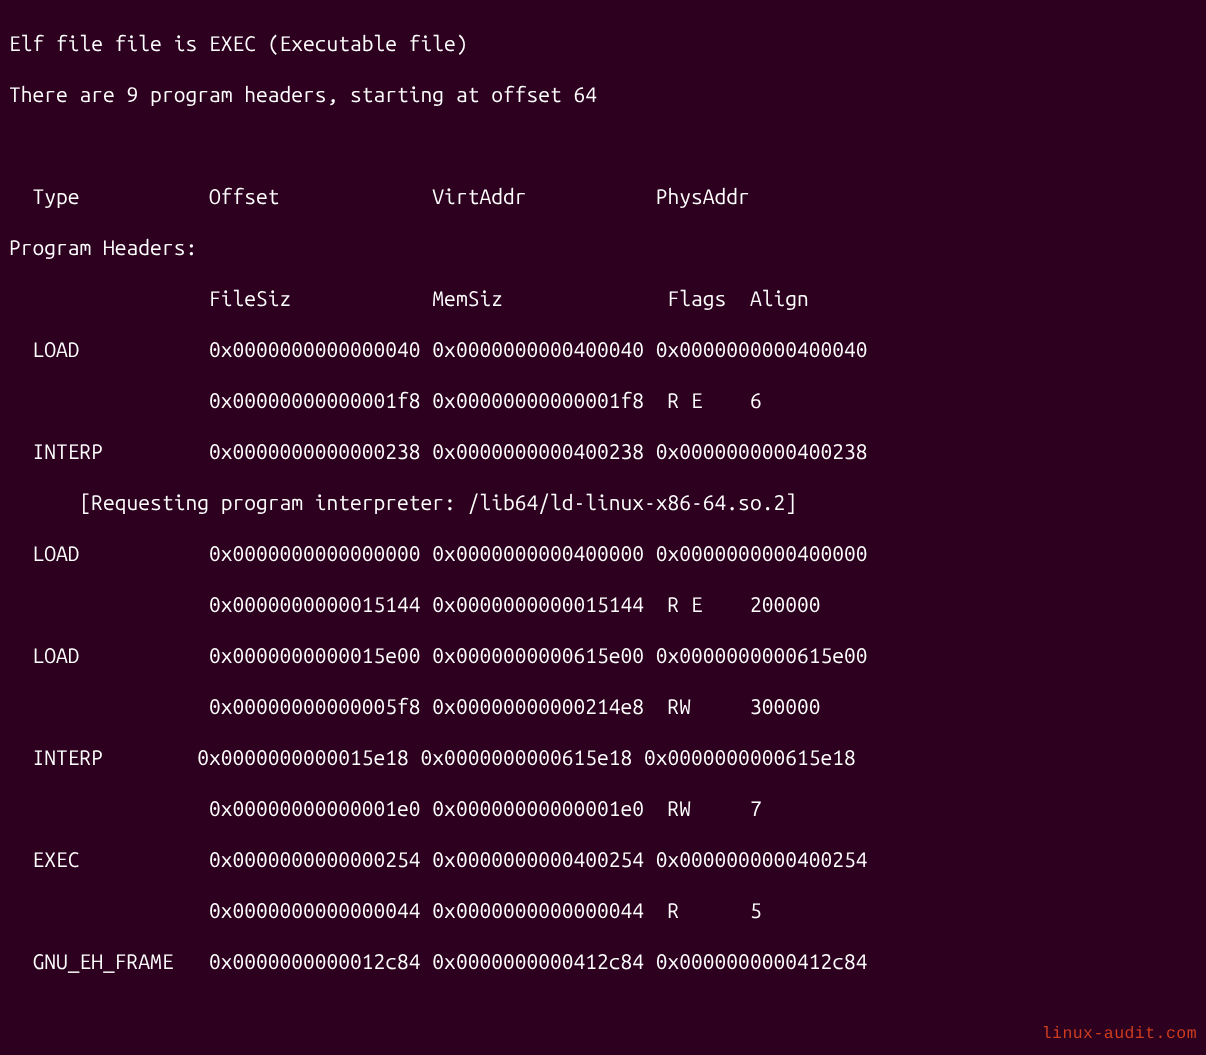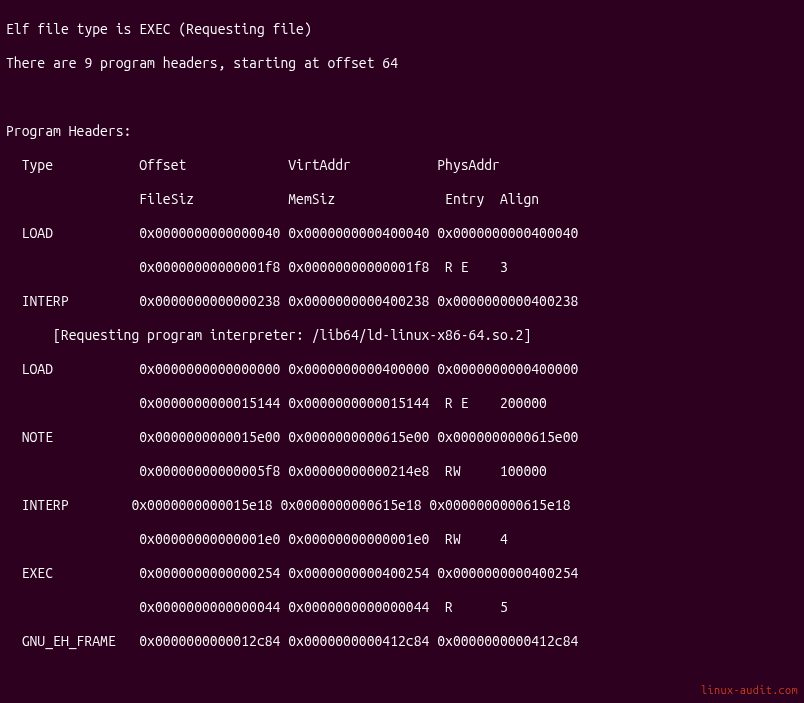--- a/index.html
+++ b/index.html
@@ -20,42 +20,43 @@
     white-space: pre;
   }
   .row { display: block; }
   .wm {
     position: absolute;
     right: 6px;
     bottom: 4px;
     font-size: 11px;
     color: #ce3c1f;
     letter-spacing: 0.3px;
+    font-family: Liberation Mono, monospace;
   }
 </style>
 </head>
 <body>
 
 <div class="terminal">
-<span class="row">Elf file type is EXEC (Requesting file)</span>
+<span class="row">Elf file file is EXEC (Executable file)</span>
 <span class="row">There are 9 program headers, starting at offset 64</span>
 <span class="row"> </span>
+<span class="row">  Type           Offset             VirtAddr           PhysAddr</span>
 <span class="row">Program Headers:</span>
-<span class="row">  Type           Offset             VirtAddr           PhysAddr</span>
-<span class="row">                 FileSiz            MemSiz              Entry  Align</span>
+<span class="row">                 FileSiz            MemSiz              Flags  Align</span>
 <span class="row">  LOAD           0x0000000000000040 0x0000000000400040 0x0000000000400040</span>
-<span class="row">                 0x00000000000001f8 0x00000000000001f8  R E    3</span>
+<span class="row">                 0x00000000000001f8 0x00000000000001f8  R E    6</span>
 <span class="row">  INTERP         0x0000000000000238 0x0000000000400238 0x0000000000400238</span>
 <span class="row">      [Requesting program interpreter: /lib64/ld-linux-x86-64.so.2]</span>
 <span class="row">  LOAD           0x0000000000000000 0x0000000000400000 0x0000000000400000</span>
 <span class="row">                 0x0000000000015144 0x0000000000015144  R E    200000</span>
-<span class="row">  NOTE           0x0000000000015e00 0x0000000000615e00 0x0000000000615e00</span>
-<span class="row">                 0x00000000000005f8 0x00000000000214e8  RW     100000</span>
+<span class="row">  LOAD           0x0000000000015e00 0x0000000000615e00 0x0000000000615e00</span>
+<span class="row">                 0x00000000000005f8 0x00000000000214e8  RW     300000</span>
 <span class="row">  INTERP        0x0000000000015e18 0x0000000000615e18 0x0000000000615e18</span>
-<span class="row">                 0x00000000000001e0 0x00000000000001e0  RW     4</span>
+<span class="row">                 0x00000000000001e0 0x00000000000001e0  RW     7</span>
 <span class="row">  EXEC           0x0000000000000254 0x0000000000400254 0x0000000000400254</span>
 <span class="row">                 0x0000000000000044 0x0000000000000044  R      5</span>
 <span class="row">  GNU_EH_FRAME   0x0000000000012c84 0x0000000000412c84 0x0000000000412c84</span>
 
 
 
 
 
 
 

